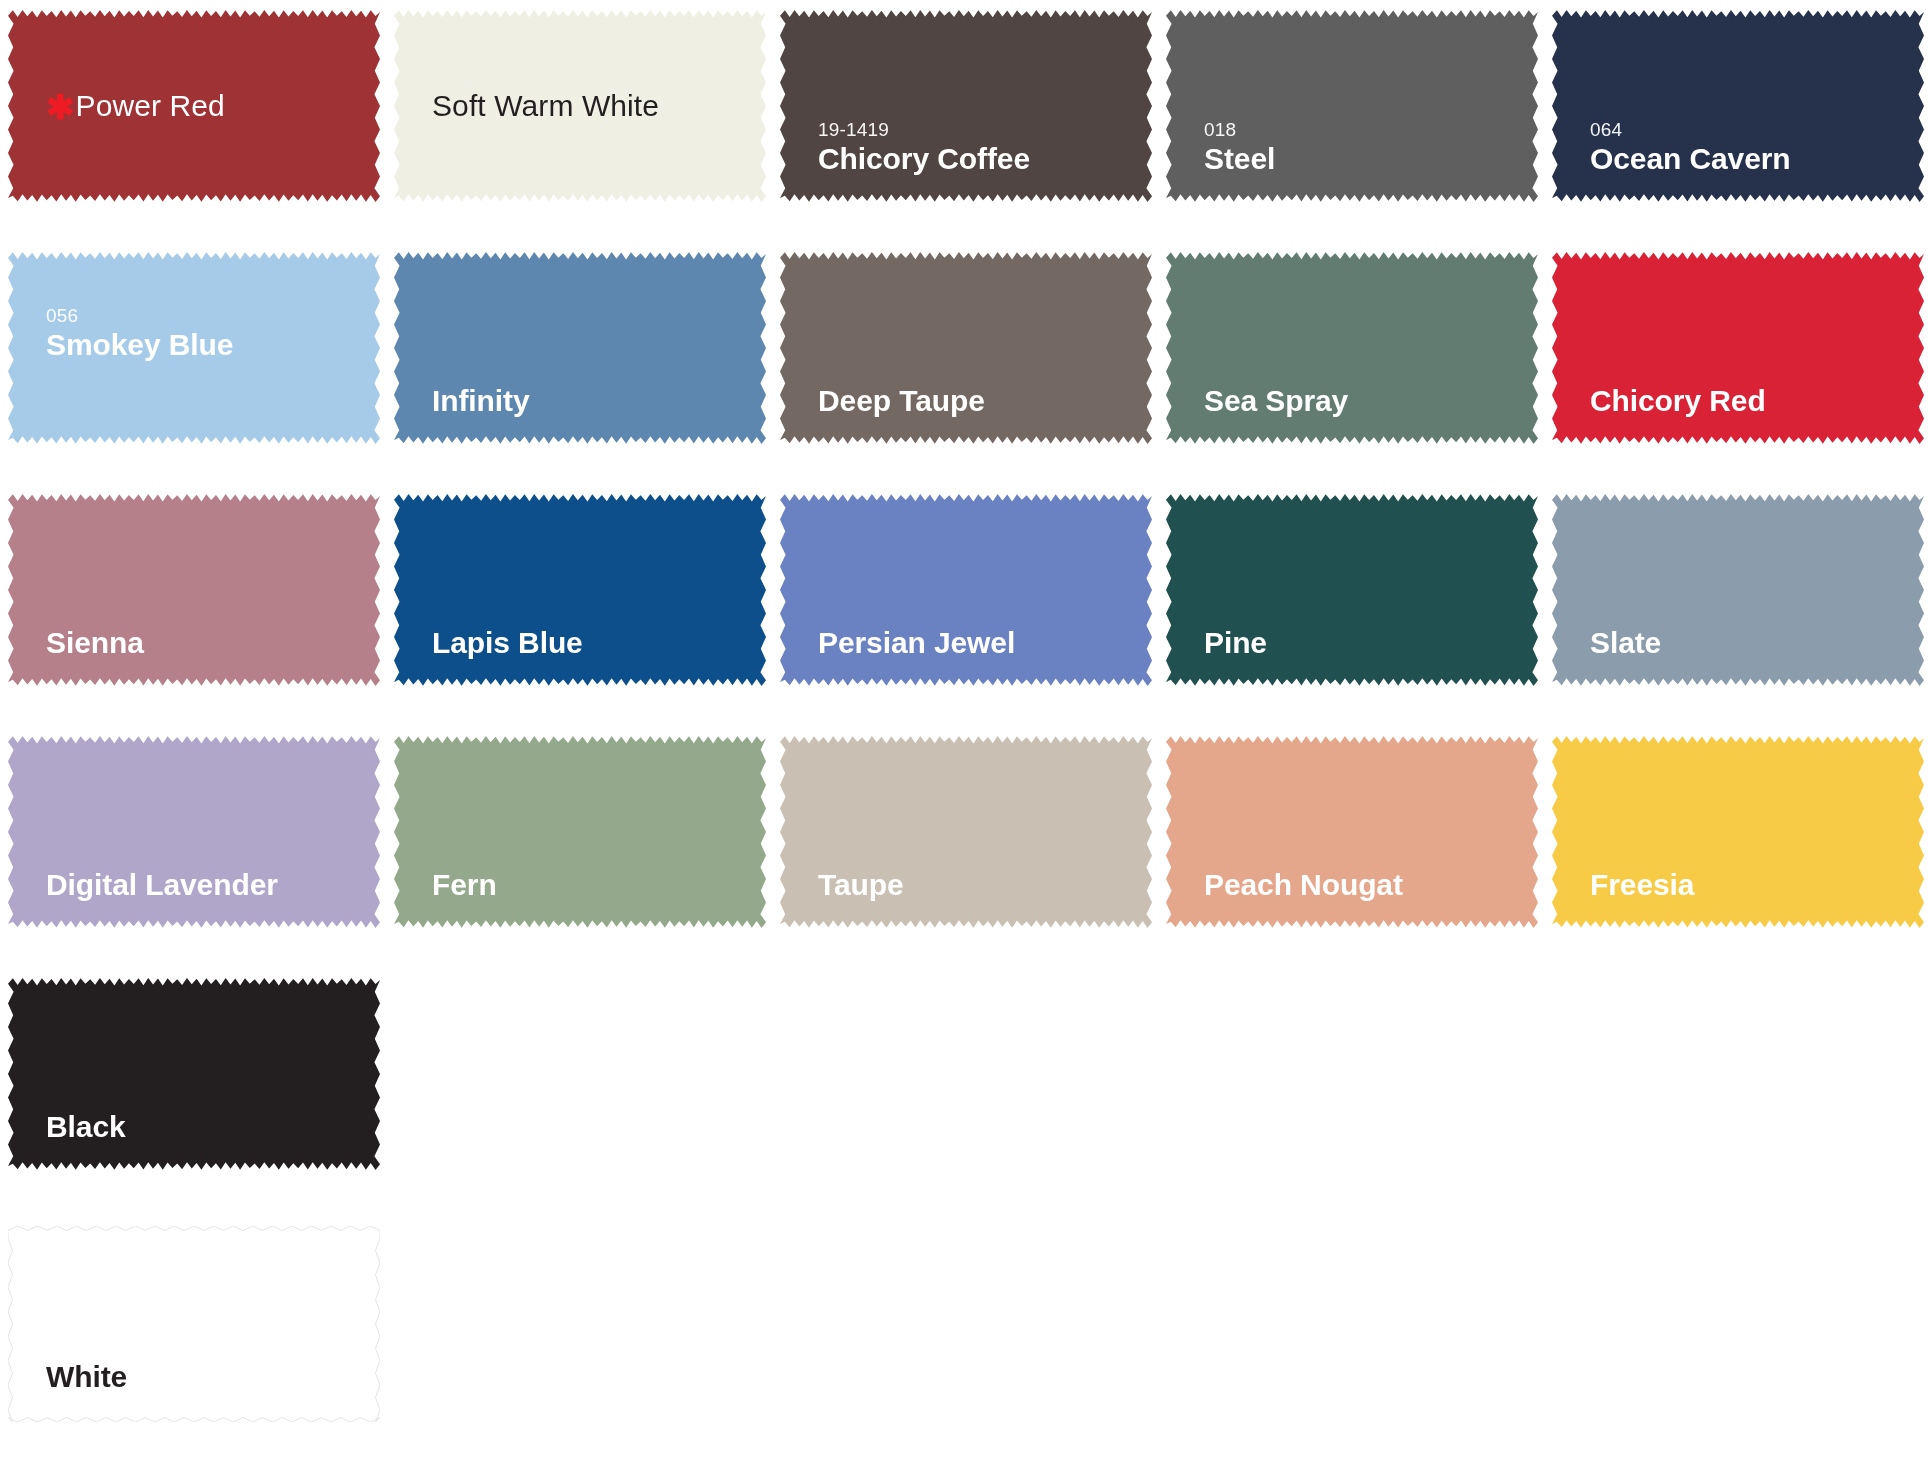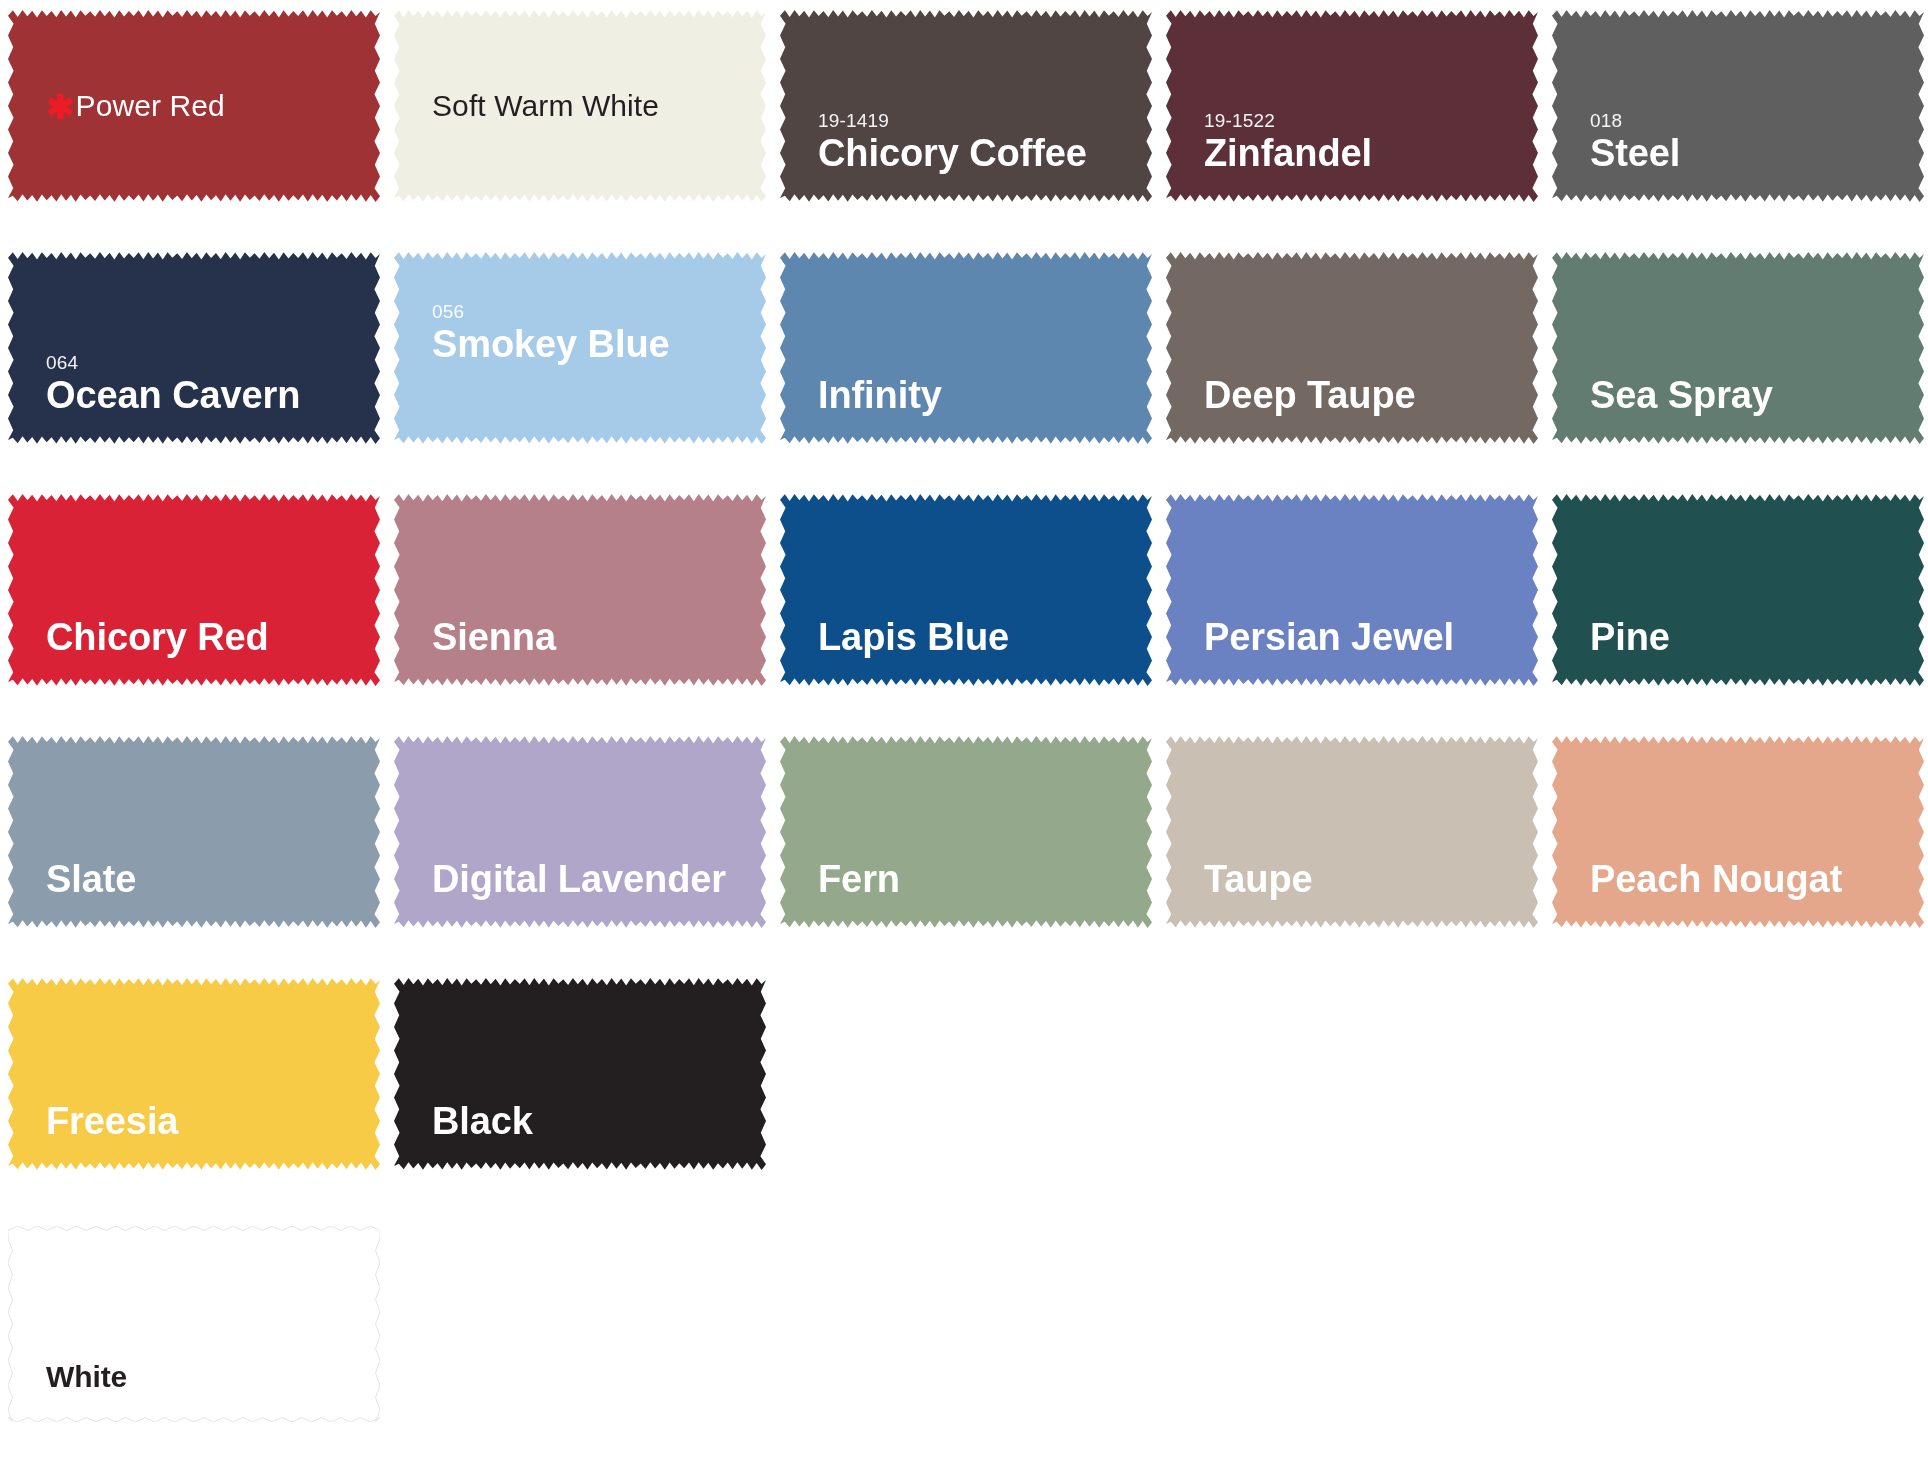--- a/index.html
+++ b/index.html
@@ -129,21 +129,21 @@
   }
   .code-line {
     font-size: 19px;
     font-weight: 400;
     line-height: 1.0;
     margin-bottom: 4px;
     letter-spacing: 0.2px;
     opacity: 0.95;
   }
   .swatch-name {
-    font-size: 38px;
+    font-size: 30px;
     font-weight: 700;
     line-height: 1.05;
     letter-spacing: -0.1px;
     white-space: nowrap;
   }
   .asterisk {
     color: #ee1b24;
     font-size: 34px;
     font-weight: 700;
     line-height: 1;
@@ -190,26 +190,20 @@
         <div class="swatch-label">
           <div class="swatch-name"><span>Soft Warm White</span></div>
         </div>
       </div>
       <div class="swatch" style="background: rgb(80, 69, 66); color: rgb(255, 255, 255);">
         <div class="swatch-label">
           <div class="code-line">19-1419</div>
           <div class="swatch-name"><span>Chicory Coffee</span></div>
         </div>
       </div>
-      <div class="swatch" style="background: rgb(92, 47, 57); color: rgb(255, 255, 255);">
-        <div class="swatch-label">
-          <div class="code-line">19-1522</div>
-          <div class="swatch-name"><span>Zinfandel</span></div>
-        </div>
-      </div>
       <div class="swatch" style="background: rgb(94, 95, 94); color: rgb(255, 255, 255);">
         <div class="swatch-label">
           <div class="code-line">018</div>
           <div class="swatch-name"><span>Steel</span></div>
         </div>
       </div>
       <div class="swatch" style="background: rgb(38, 50, 75); color: rgb(255, 255, 255);">
         <div class="swatch-label">
           <div class="code-line">064</div>
           <div class="swatch-name"><span>Ocean Cavern</span></div>

